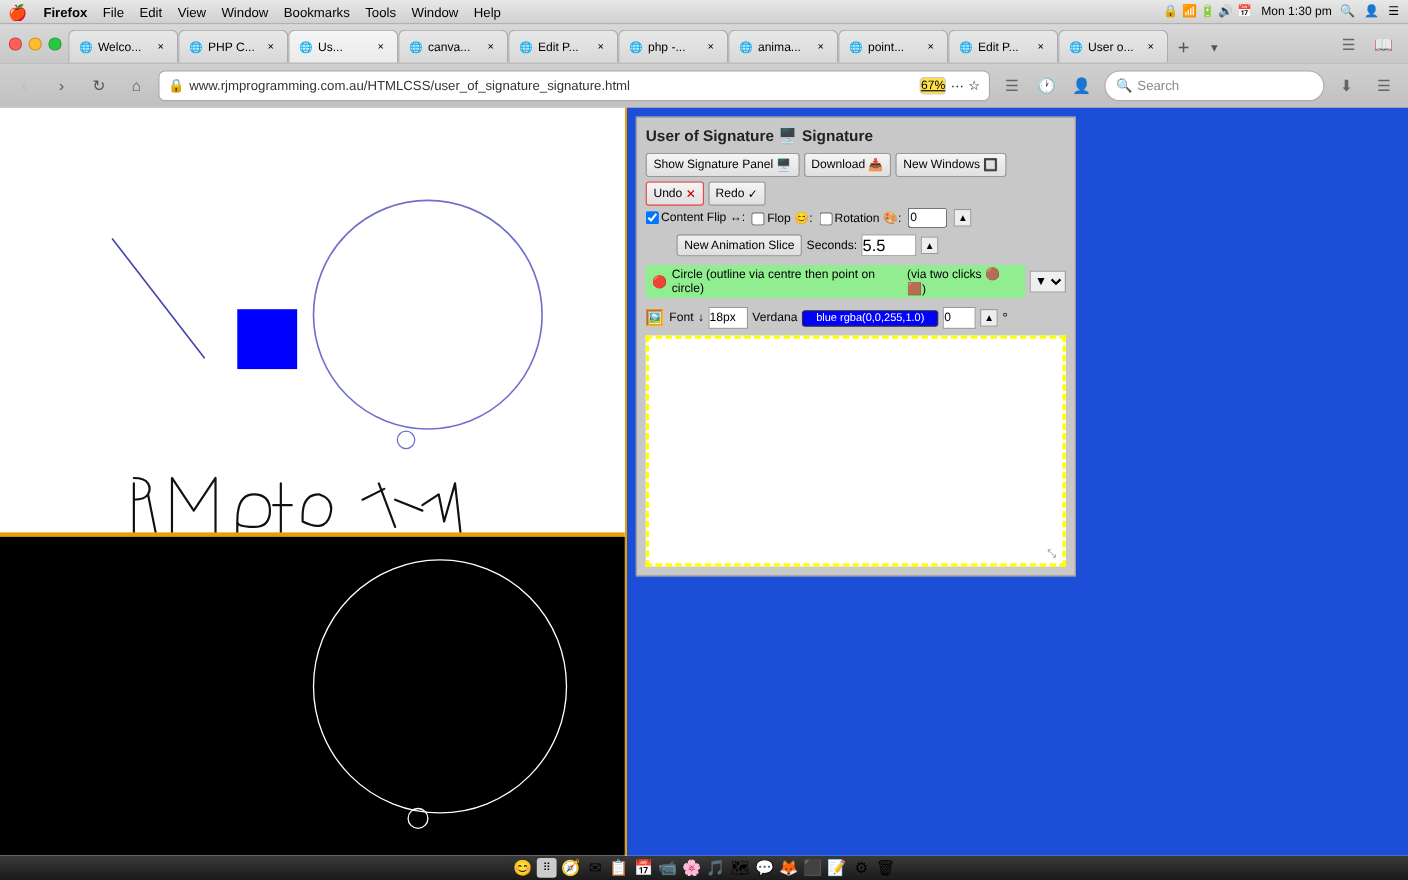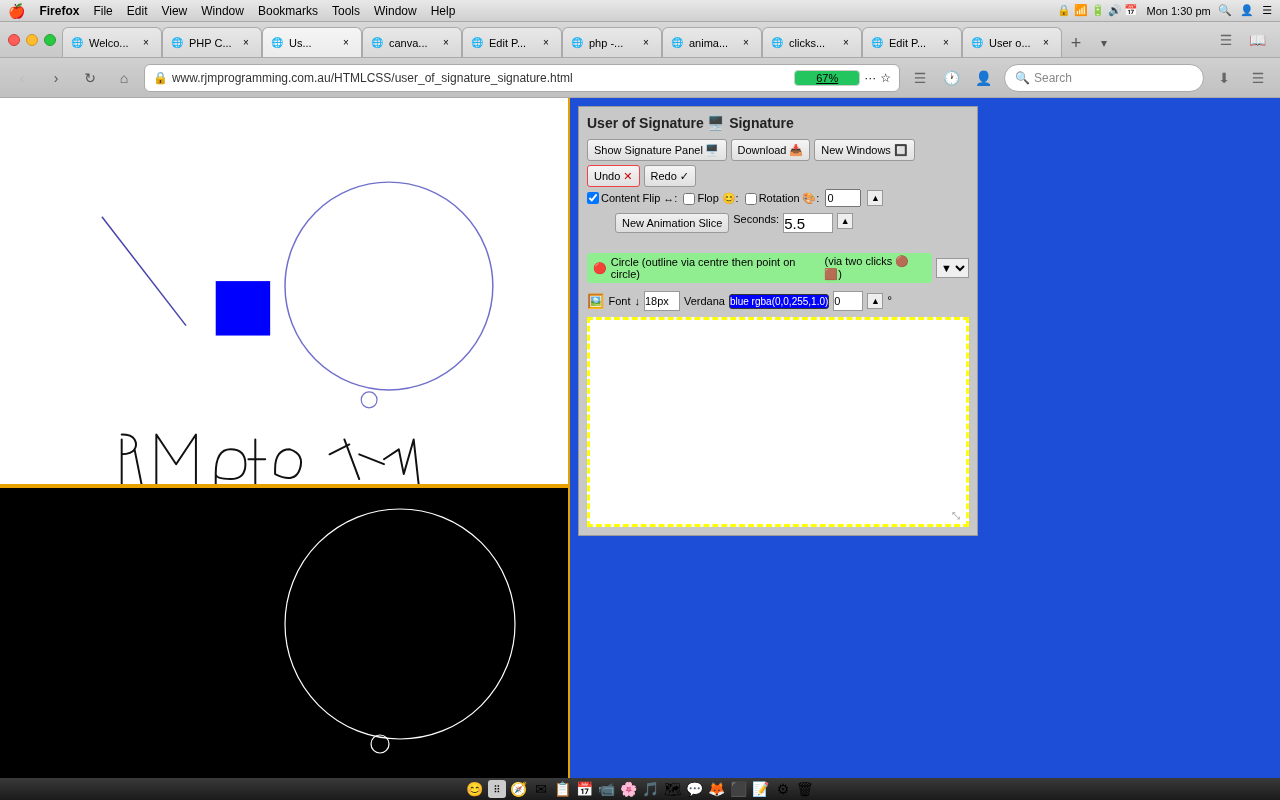--- a/index.html
+++ b/index.html
@@ -81,21 +81,21 @@
       background: white;
       border: 1px solid #aaa;
       border-radius: 6px;
       display: flex;
       align-items: center;
       padding: 0 8px;
       gap: 4px;
       font-size: 12px;
     }
     .url-text { flex: 1; color: #333; }
-    .zoom-badge { background: #22c55e; border: 1px solid #ccc; border-radius: 4px; padding: 1px 21px; font-size: 11px; text-decoration: underline; }
+    .zoom-badge { background: #fde047; border: 1px solid #ccc; border-radius: 4px; padding: 1px 0; font-size: 11px; text-decoration: underline; }
     .addr-right { display: flex; gap: 4px; align-items: center; }
     .addr-icon-btn { width: 28px; height: 28px; border: none; background: transparent; cursor: pointer; font-size: 14px; color: #666; display: flex; align-items: center; justify-content: center; }
     .search-bar {
       width: 200px;
       height: 28px;
       background: white;
       border: 1px solid #aaa;
       border-radius: 14px;
       display: flex;
       align-items: center;
@@ -206,22 +206,23 @@
       display: flex;
       align-items: center;
       gap: 4px;
       margin-bottom: 6px;
       font-size: 11px;
     }
     .email-row input[type="text"] { width: 140px; height: 20px; font-size: 11px; border: 1px solid #999; }
 
     .animation-row {
       display: flex;
-      gap: 4px;
-      margin-bottom: 20px;
+      align-items: center;
+      gap: 4px;
+      margin-bottom: 8px;
       font-size: 11px;
       padding-left: 28px;
     }
     .animation-row input[type="text"] { width: 50px; height: 20px; font-size: 11px; border: 1px solid #999; }
     .anim-btn { height: 20px; padding: 0 6px; font-size: 11px; background: linear-gradient(to bottom, #f0f0f0, #ddd); border: 1px solid #999; border-radius: 3px; cursor: pointer; }
 
     .circle-tool-row {
       display: flex;
       align-items: center;
       gap: 4px;
@@ -243,21 +244,21 @@
     .canvas-props-row {
       display: flex;
       align-items: center;
       gap: 4px;
       margin-bottom: 6px;
       font-size: 11px;
       flex-wrap: wrap;
     }
     .canvas-emoji { font-size: 14px; }
     .font-size-input { width: 36px; height: 20px; font-size: 11px; border: 1px solid #999; }
-    .color-badge { background: blue; color: white; padding: 1px 0; border-radius: 3px; font-size: 10px; border: 1px solid #333; }
+    .color-badge { background: blue; color: white; padding: 1px 12px; border-radius: 3px; font-size: 10px; border: 1px solid #333; }
     .rotation-input { width: 30px; height: 20px; font-size: 11px; border: 1px solid #999; }
     .degree-symbol { font-size: 12px; }
 
     
     .sig-draw-area {
       width: 100%;
       min-height: 200px;
       background: white;
       border: 3px dashed #ffff00;
       position: relative;
@@ -364,21 +365,21 @@
       <span class="tab-title">php -...</span>
       <button class="tab-close">×</button>
     </div>
     <div class="tab">
       <span class="tab-favicon">🌐</span>
       <span class="tab-title">anima...</span>
       <button class="tab-close">×</button>
     </div>
     <div class="tab">
       <span class="tab-favicon">🌐</span>
-      <span class="tab-title">clicks...</span>
+      <span class="tab-title">point...</span>
       <button class="tab-close">×</button>
     </div>
     <div class="tab">
       <span class="tab-favicon">🌐</span>
       <span class="tab-title">Edit P...</span>
       <button class="tab-close">×</button>
     </div>
     <div class="tab">
       <span class="tab-favicon">🌐</span>
       <span class="tab-title">User o...</span>

